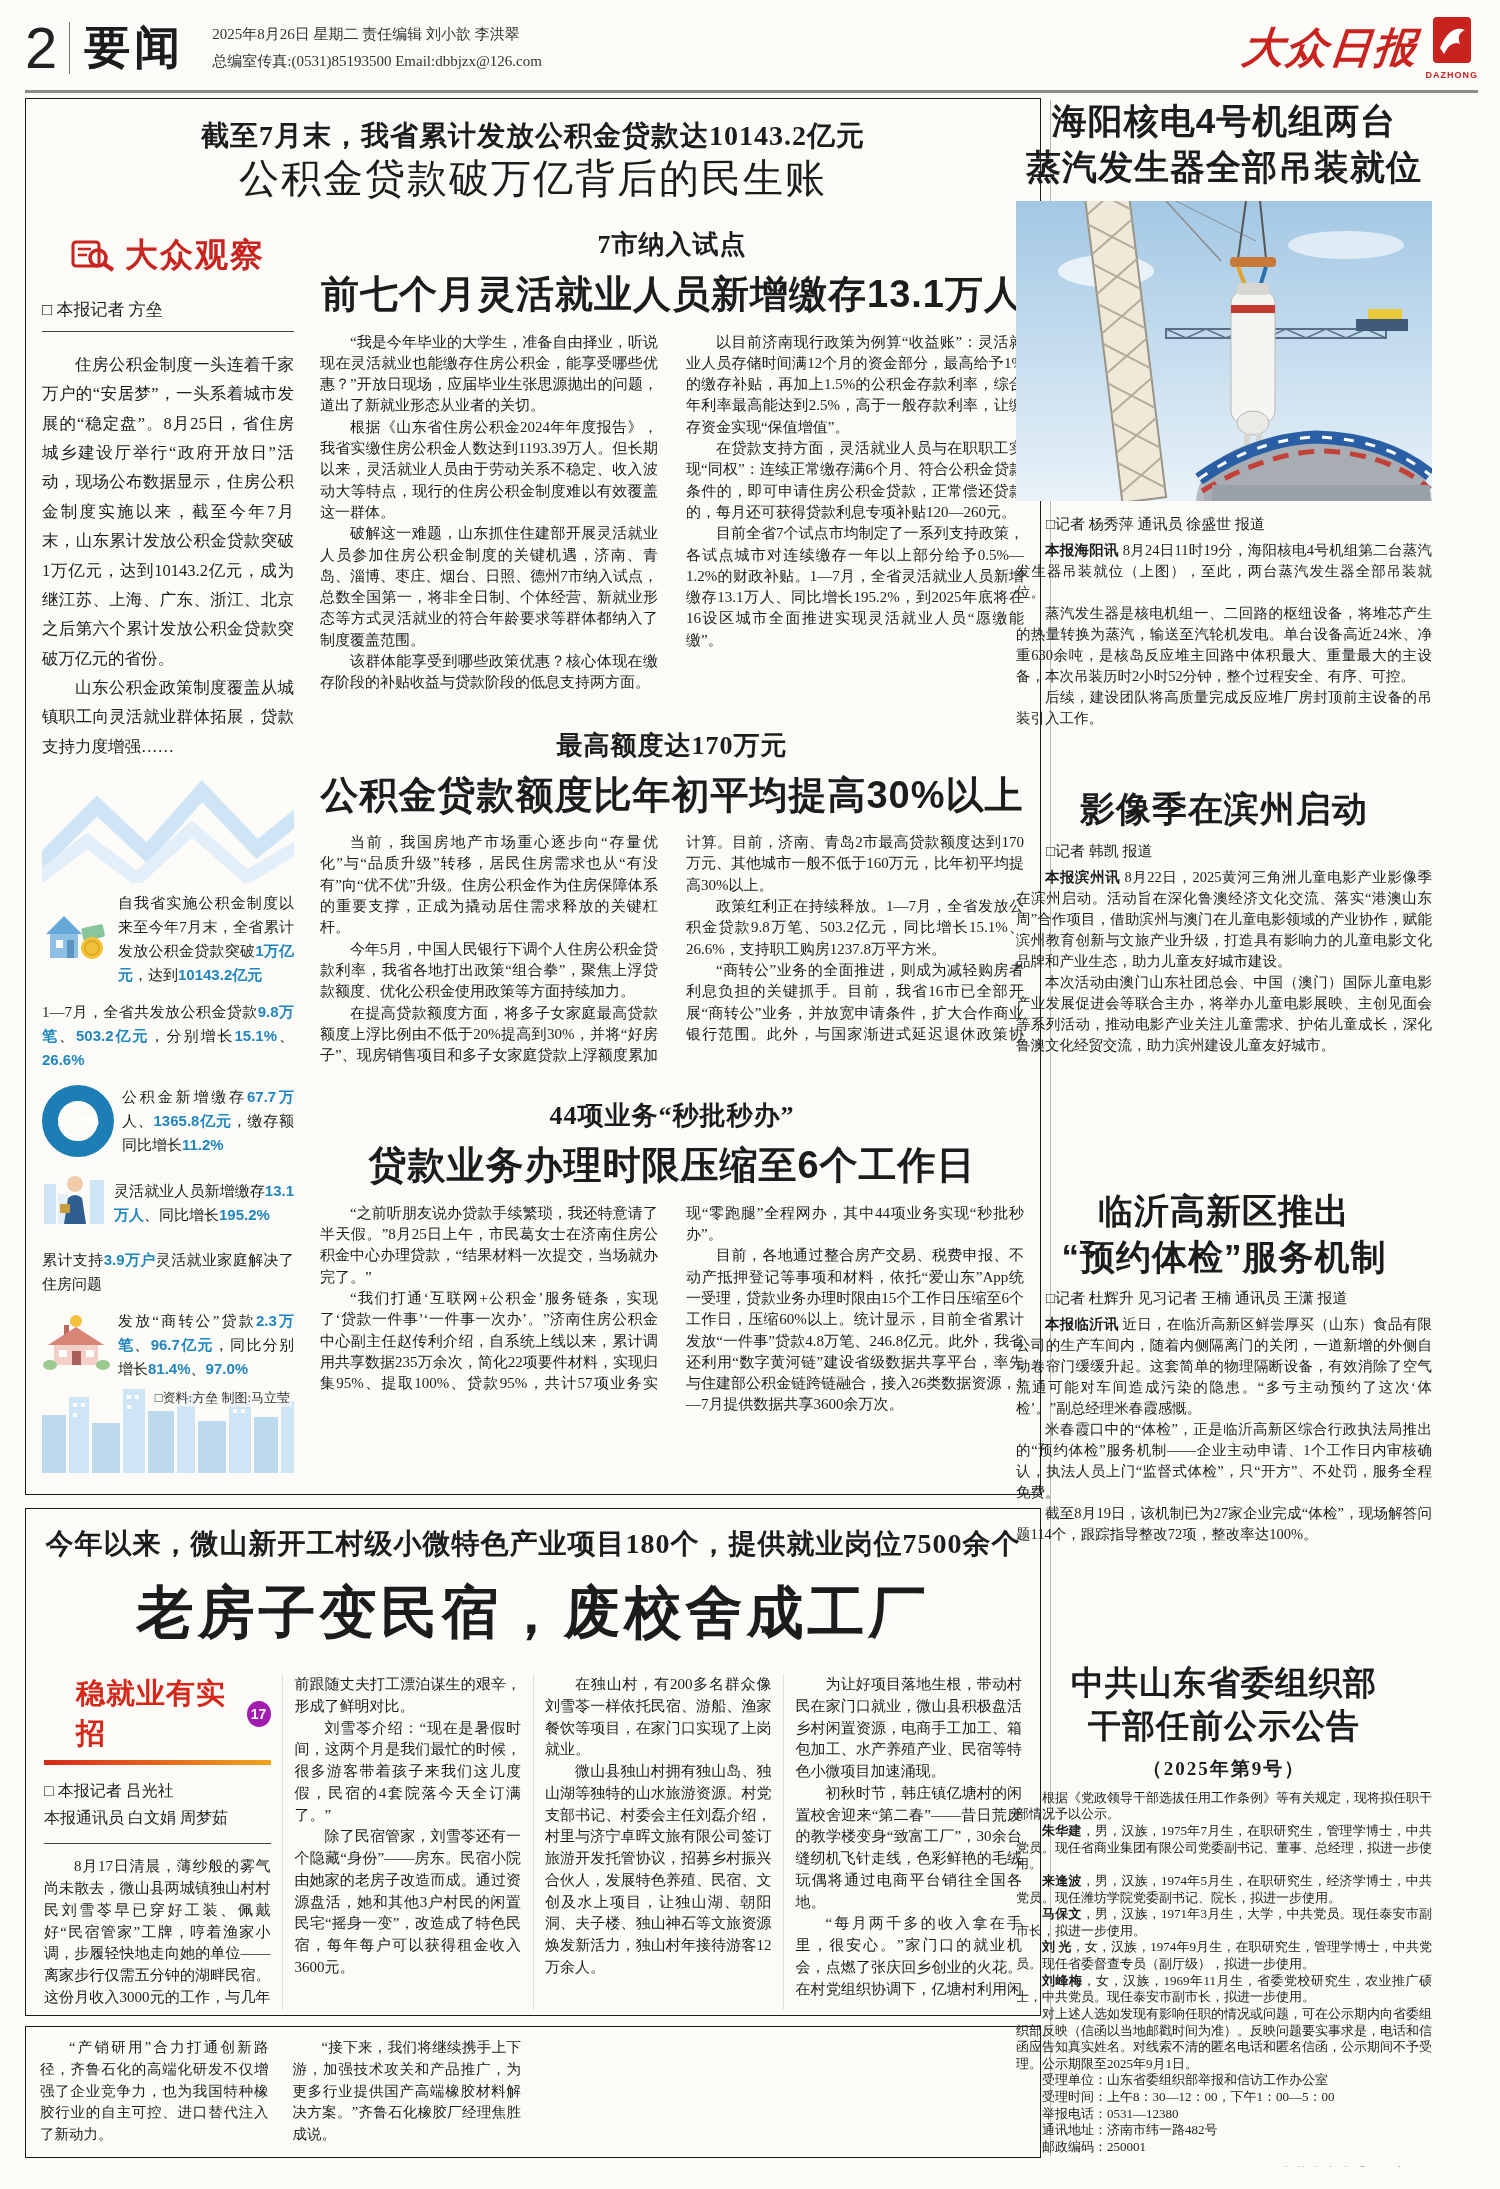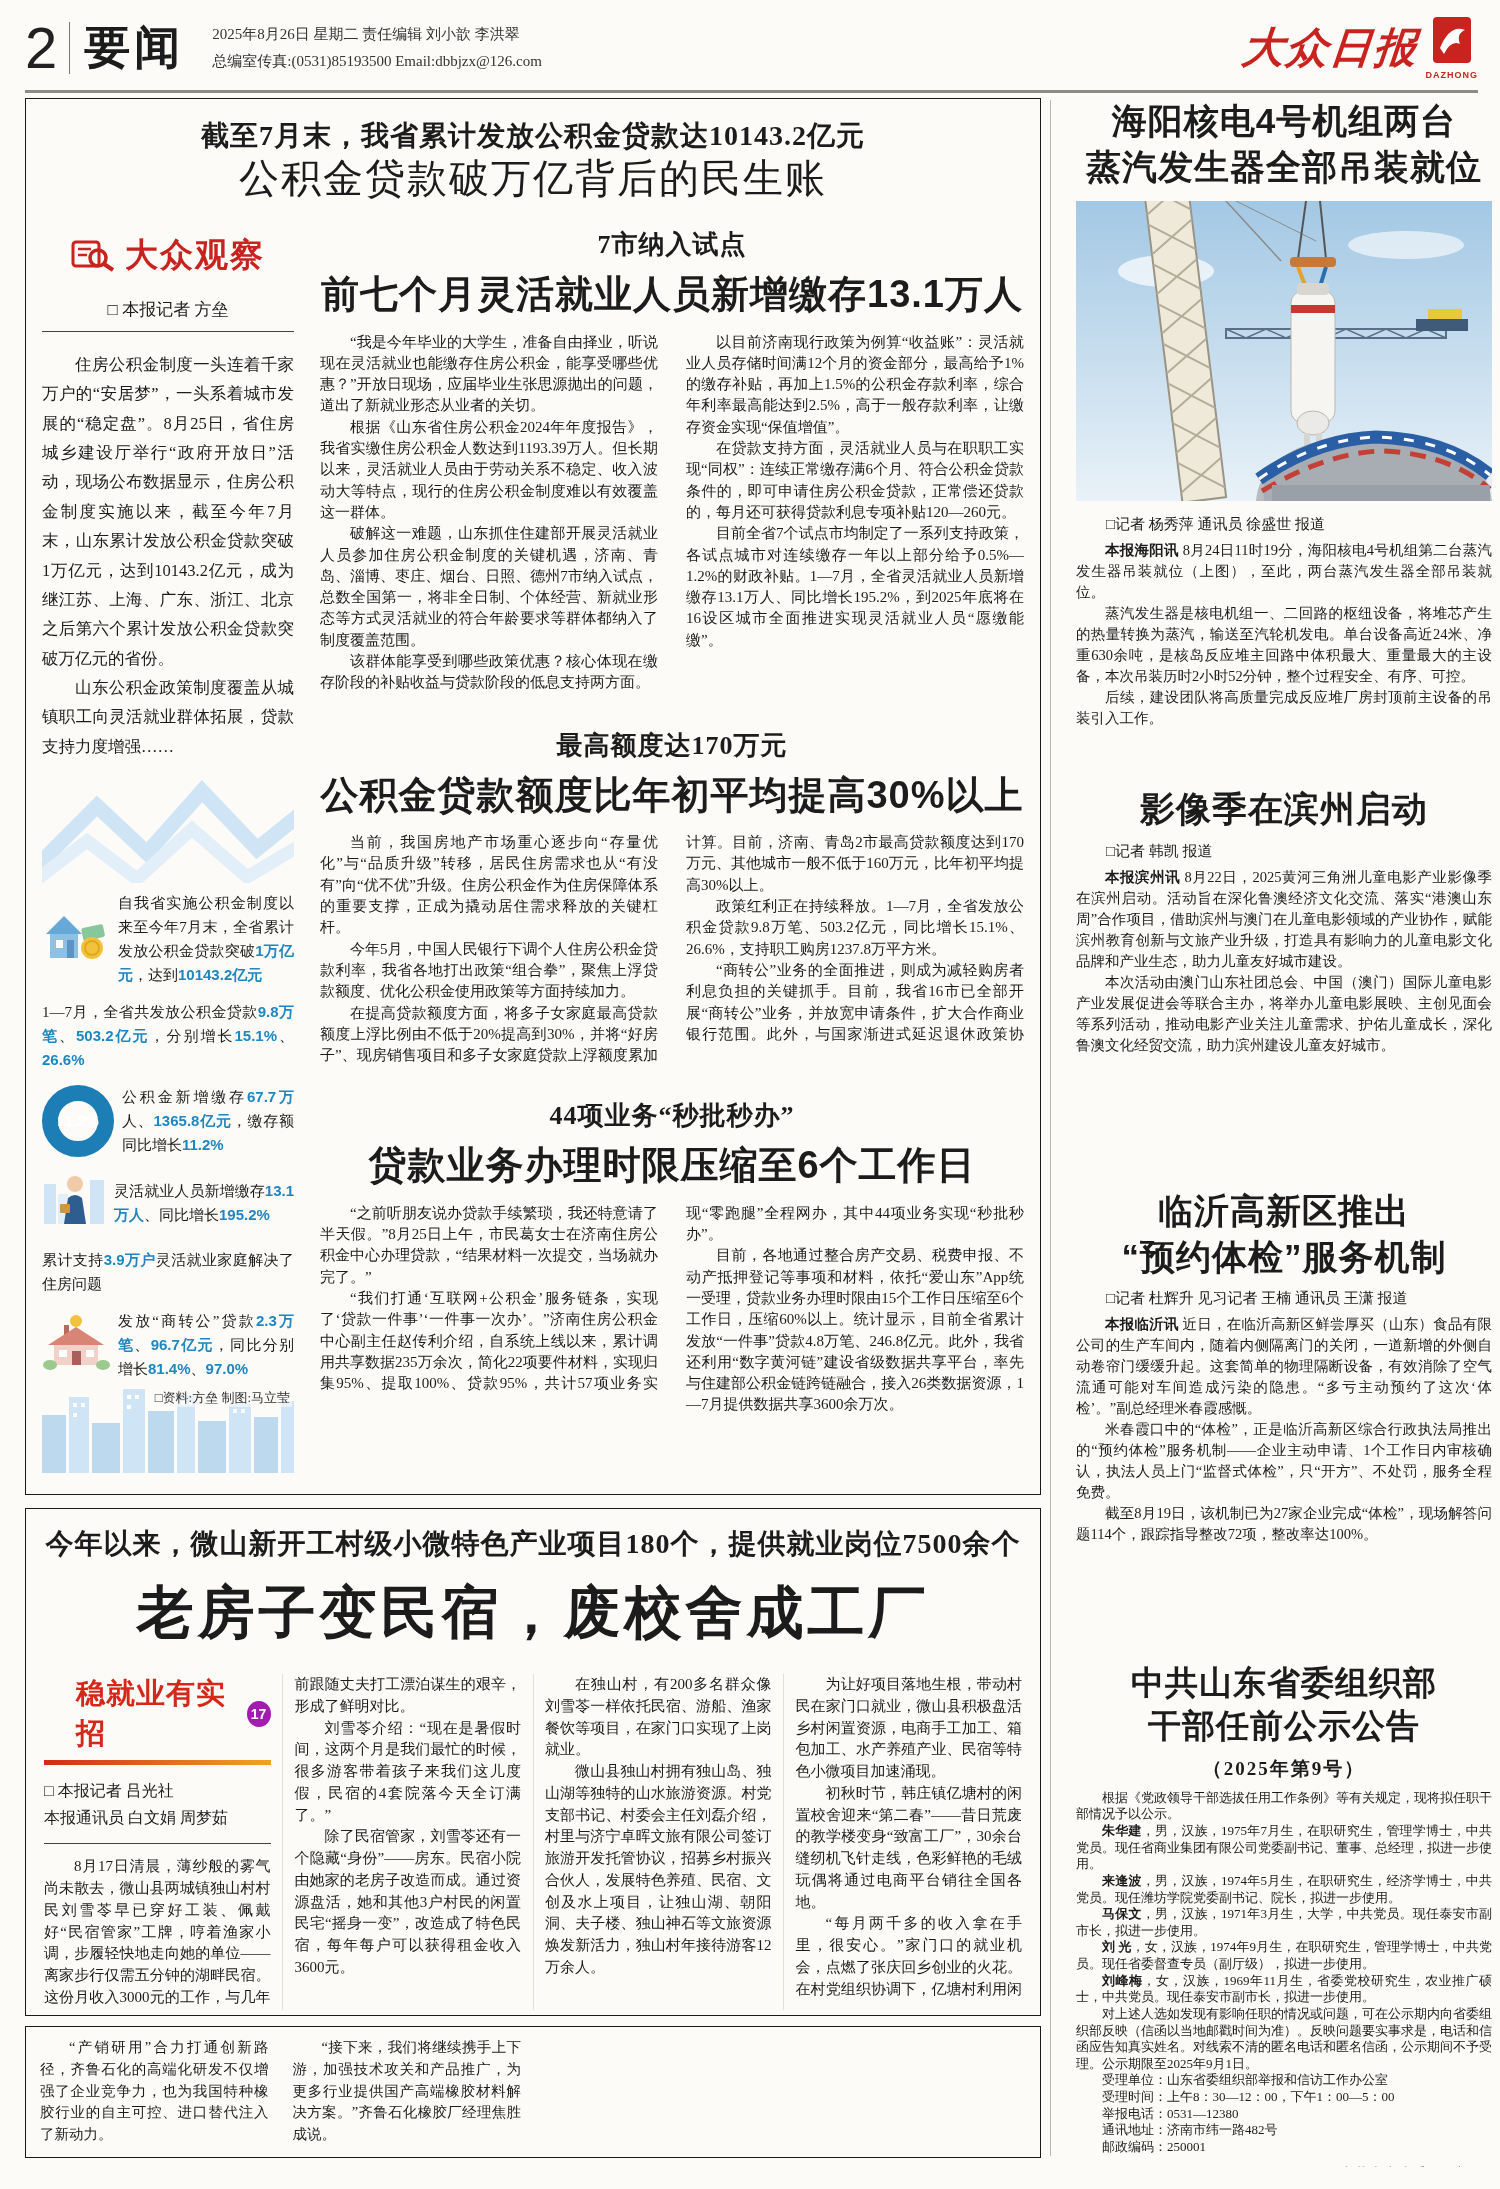--- a/index.html
+++ b/index.html
@@ -30,21 +30,21 @@
   
   .main-box{position:absolute;left:25px;top:98px;width:1016px;height:1397px;border:1px solid #1a1a1a;
             padding:18px 16px 12px;overflow:hidden;}
   .main-kicker{text-align:center;font-size:28px;font-weight:600;letter-spacing:1px;}
   .main-headline{text-align:center;font-family:var(--sans);font-weight:400;font-size:40px;
                  letter-spacing:2px;line-height:1.15;}
   .main-cols{display:flex;gap:26px;margin-top:26px;height:1222px;}
   .left-col{width:252px;flex:none;display:flex;flex-direction:column;}
   .guancha{display:flex;align-items:center;justify-content:center;gap:8px;margin-top:6px;}
   .guancha-word{font-family:var(--sans);font-size:33px;font-weight:900;color:var(--red);letter-spacing:2px;}
-  .byline{margin-top:20px;border-bottom:1px solid #444;padding-bottom:10px;font-size:17px;text-align:center;}
+  .byline{margin-top:20px;border-bottom:1px solid #444;padding-bottom:10px;font-size:17px;}
   .lead{margin-top:18px;}
   .lead p{font-size:16.5px;line-height:1.78;text-align:justify;text-indent:2em;}
   .zigzag{margin-top:10px;}
   .stats{display:flex;flex-direction:column;gap:13px;margin-top:4px;}
   .stat{display:flex;align-items:center;gap:8px;font-size:15px;line-height:1.6;text-align:justify;}
   .stat .txt{flex:1;}
   .stat .hl{color:var(--blue);font-weight:700;font-family:var(--sans);}
   .donut{position:relative;width:72px;height:72px;flex:none;border-radius:50%;border:16px solid #1d7eb6;}
   .donut span{position:absolute;left:50%;top:50%;transform:translate(-50%,-50%);
               font-family:var(--sans);font-weight:700;font-size:15px;color:#fff;white-space:nowrap;}
@@ -77,21 +77,21 @@
   .tagword{font-family:var(--sans);font-weight:900;font-size:29px;color:#d5281b;letter-spacing:1px;margin-left:32px;}
   .tagnum{width:26px;height:26px;border-radius:50%;background:#a21caf;color:#fff;font-family:var(--sans);
           font-weight:700;font-size:14px;display:flex;align-items:center;justify-content:center;}
   .tagbar{height:5px;margin-top:6px;background:linear-gradient(90deg,#d5281b,#f0a51e);}
   .b-byline{margin-top:12px;border-bottom:1px solid #444;padding-bottom:12px;font-size:16px;line-height:1.7;}
   
   .cont-box{position:absolute;left:25px;top:2026px;width:1016px;height:132px;border:1px solid #1a1a1a;
             padding:10px 14px;column-count:4;column-gap:24px;column-fill:auto;overflow:hidden;}
   .cont-box p{font-size:14.5px;line-height:1.5;text-align:justify;text-indent:2em;}
   
-  .rail-art{position:absolute;left:1076px;width:416px;overflow:hidden;}
+  .rail-art{position:absolute;left:1016px;width:416px;overflow:hidden;}
   .rail-headline{text-align:center;font-family:var(--sans);font-weight:900;font-size:35px;
                  line-height:1.3;letter-spacing:1px;}
   .rail-byline{margin-top:10px;font-size:15px;padding-left:2em;}
   .rail-body{margin-top:6px;}
   .rail-body p{font-size:14.5px;line-height:1.45;text-align:justify;text-indent:2em;}
   .rail-body p b{font-family:var(--sans);}
   .photo{margin-top:12px;}
   .r1{top:98px;height:682px;}
   .r1 .rail-body{height:248px;overflow:hidden;}
   .r2{top:786px;height:396px;}

